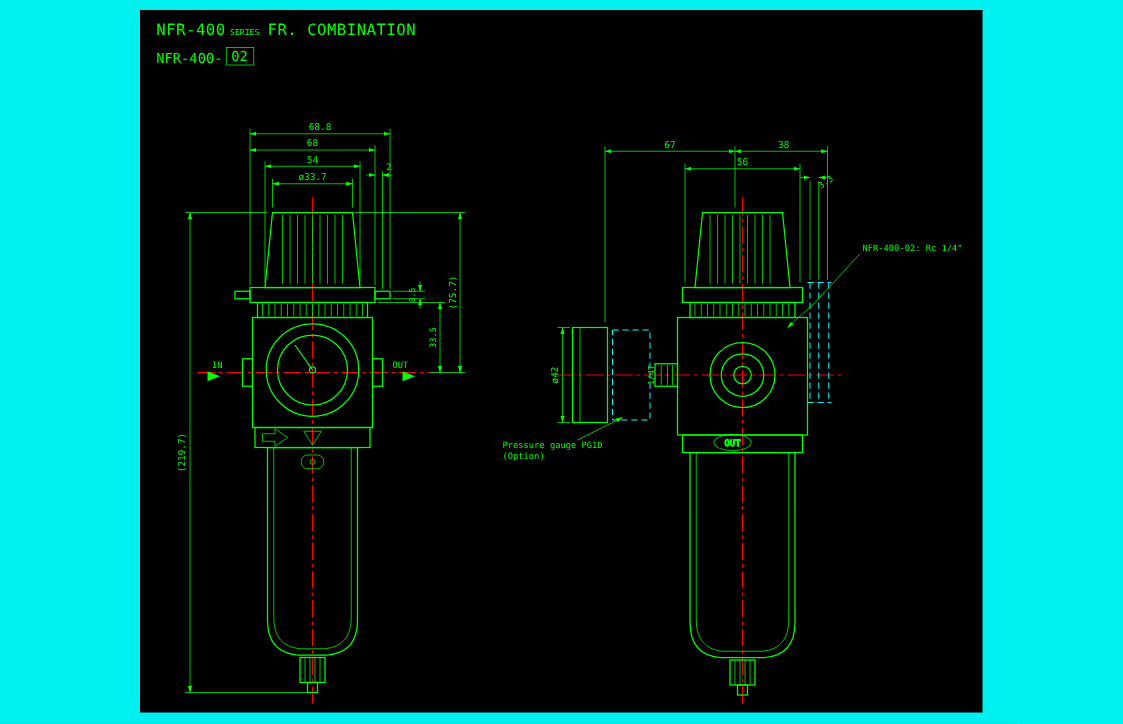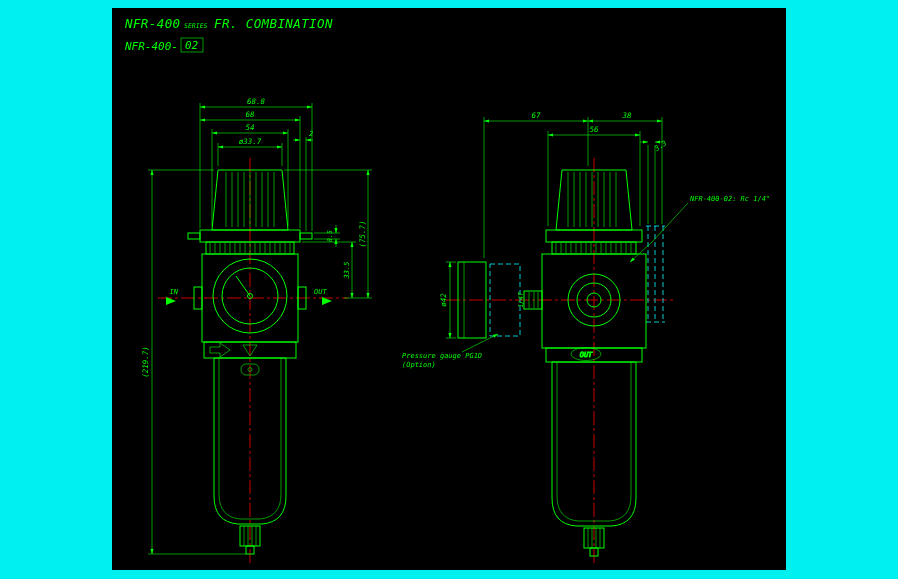--- a/index.html
+++ b/index.html
@@ -1,16 +1,16 @@
 <!DOCTYPE html>
 <html><head>
 <meta charset="utf-8">
 <style>
   html,body{margin:0;padding:0;background:#00efef;width:898px;height:579px;overflow:hidden;}
-  .stage{position:relative;width:898px;height:579px;font-style:italic;}
+  .stage{position:relative;width:898px;height:579px;}
   svg{display:block;}
   svg text{fill:#00ff00;font-family:"DejaVu Sans Mono","Liberation Mono",monospace;}
   .t12{font-size:12.5px;letter-spacing:.4px;}
   .t11{font-size:11px;}
   .t75{font-size:7.5px;}
   .t7{font-size:7px;}
   .t65{font-size:6.5px;}
   .geo{stroke:#00ff00;fill:none;stroke-width:1;}
   .geo2{stroke:#00ff00;fill:none;stroke-width:.6;}
   .dim{stroke:#00ff00;fill:none;stroke-width:.6;}

